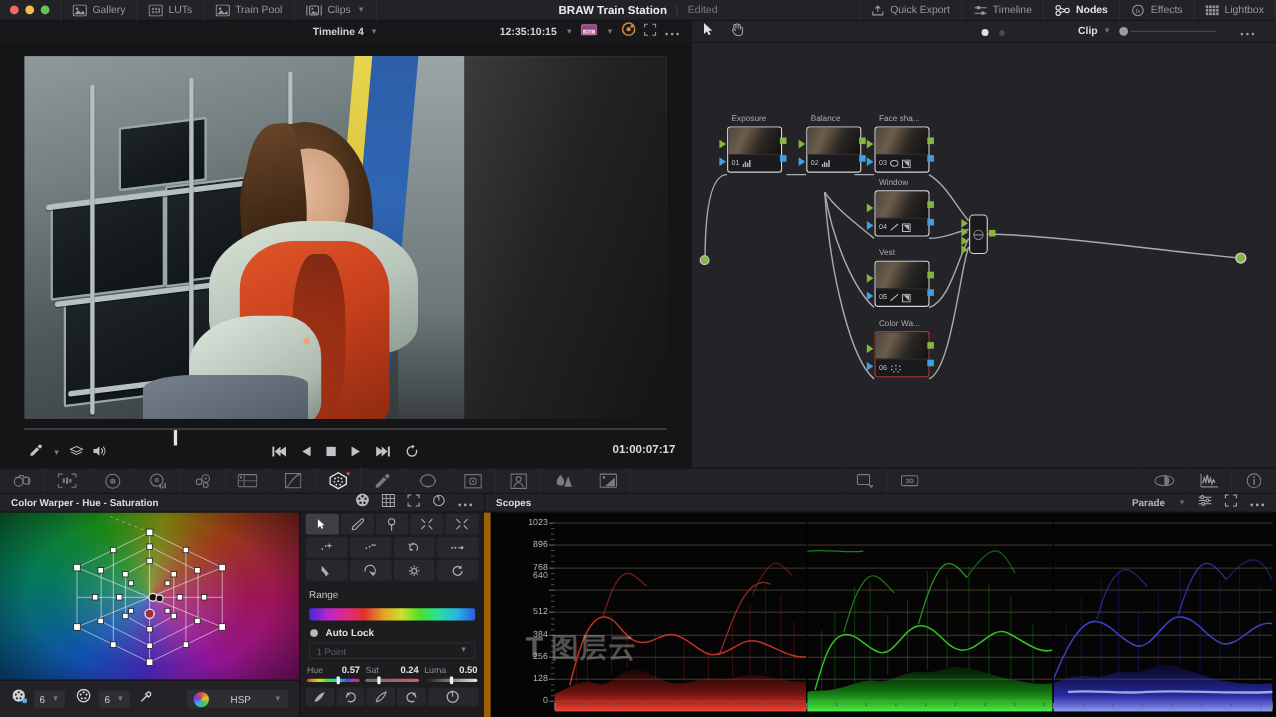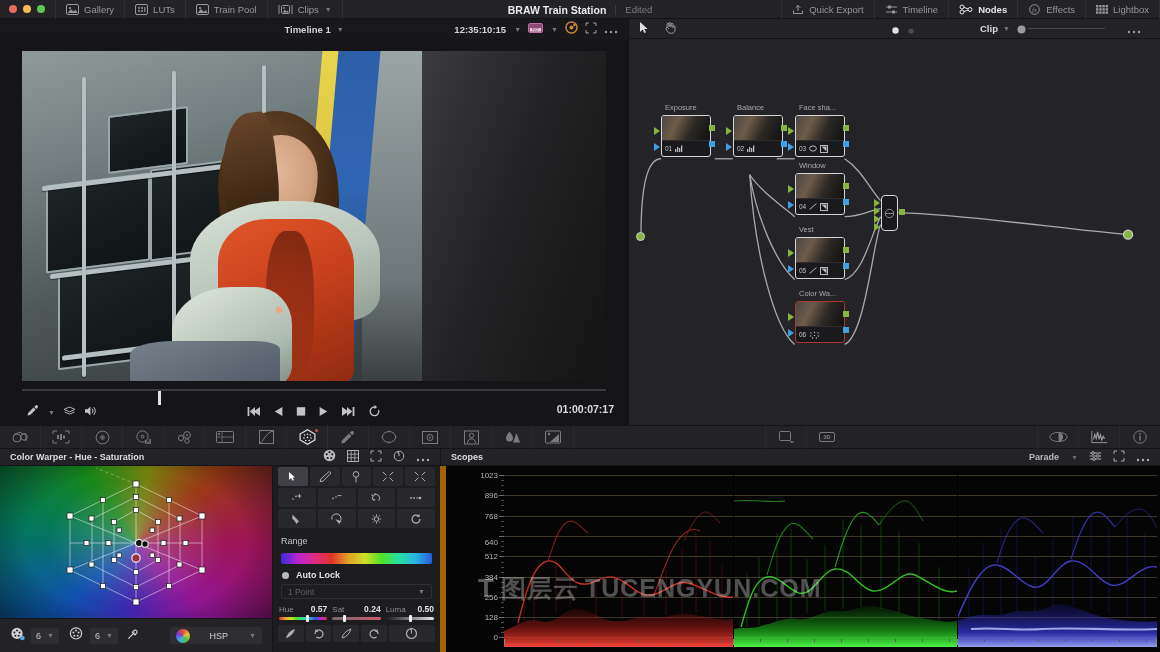--- a/index.html
+++ b/index.html
@@ -474,21 +474,21 @@
                 <rect x="9.6" y="7.4" width="2.4" height="2.4"></rect>
               </g>
             </svg>
           </span>
         <span>Lightbox</span>
       </div>
     </div>
   </div>
 
   <div class="subbar-center">
-    <span class="tl-name">Timeline 1</span>
+    <span class="tl-name">Timeline 4</span>
     <span class="tb-chev">▼</span>
   </div>
   <div class="subbar-right">
     <span class="tc-top">12:35:10:15</span>
     <span class="tb-chev">▼</span>
     <span><svg width="15" height="12" viewBox="0 0 15 12">
           <rect x="0.5" y="1.5" width="14" height="9" rx="1.5" fill="#8d4a78" stroke="#c06aa8"></rect>
           <rect x="2" y="6" width="11" height="3.5" fill="#e6cfe0"></rect>
           <text x="7.5" y="9" font-size="3" fill="#8d4a78" text-anchor="middle" font-weight="bold">PICT</text>
         </svg></span>
@@ -1246,21 +1246,21 @@
           </svg>
         </div>
     </div>
   </div>
 
   <div class="scopes">
     <div class="sc-yaxis">
       <div class="sc-ylbl" style="top:9px">1023</div>
       <div class="sc-ylbl" style="top:29px">896</div>
       <div class="sc-ylbl" style="top:50px">768</div>
-      <div class="sc-ylbl" style="top:76px">640</div>
+      <div class="sc-ylbl" style="top:57px">640</div>
       <div class="sc-ylbl" style="top:90px">512</div>
       <div class="sc-ylbl" style="top:111px">384</div>
       <div class="sc-ylbl" style="top:131px">256</div>
       <div class="sc-ylbl" style="top:151px">128</div>
       <div class="sc-ylbl" style="top:171px">0</div>
       <div class="sc-tick" style="top:9px"></div>
         <div class="sc-tick" style="top:29px"></div>
       <div class="sc-tick" style="top:50px"></div>
         <div class="sc-tick" style="top:70px"></div>
       <div class="sc-tick" style="top:90px"></div>
@@ -1439,17 +1439,16 @@
         <div class="sc-btick" style="left:561px"></div>
       <div class="sc-btick" style="left:588px"></div>
         <div class="sc-btick" style="left:615px"></div>
       <div class="sc-btick" style="left:642px"></div>
         <div class="sc-btick big" style="left:652px"></div>
     </div>
 
     <div class="watermark">
       <span class="wm-t">T</span>
       <span>图层云</span>
-      <span>TUCENGYUN.COM</span>
     </div>
   </div>
 
 </div>
 
 </body></html>

